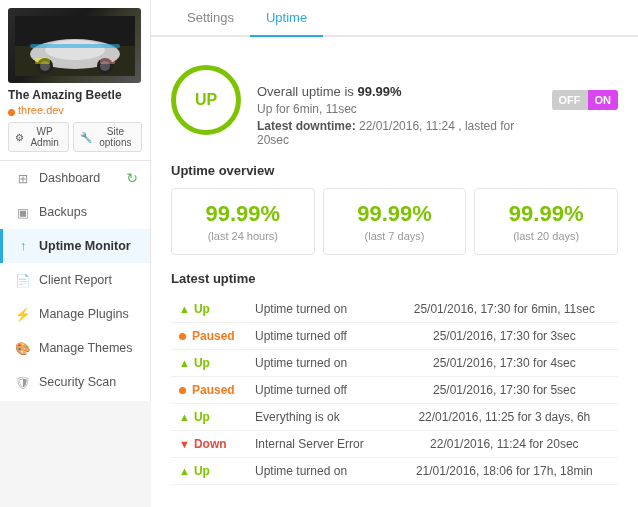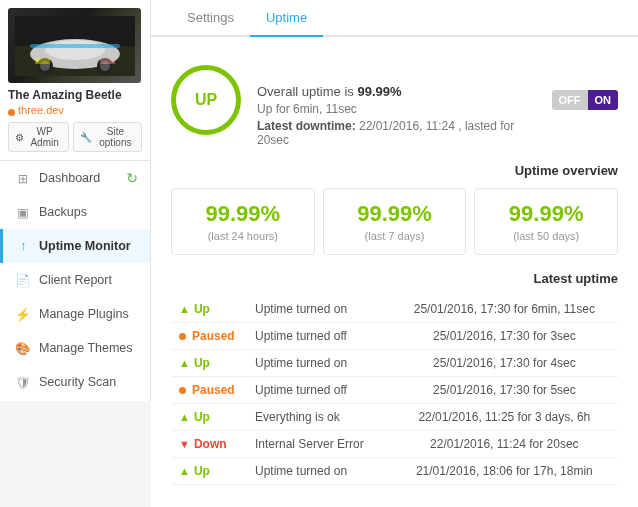--- a/index.html
+++ b/index.html
@@ -38,24 +38,24 @@
     .up-text { color: #7dc400; font-size: 16px; font-weight: 700; }
     .status-info { flex: 1; margin-top: 31px; }
     .status-title { font-size: 13px; color: #555; margin-bottom: 3px; }
     .status-title strong { color: #333; }
     .status-subtitle { font-size: 12px; color: #777; margin-bottom: 3px; }
     .status-downtime { font-size: 12px; color: #777; }
     .status-downtime strong { color: #555; }
     .toggle-wrap { display: flex; align-items: center; gap: 4px; margin-left: auto; }
     .toggle { display: flex; border-radius: 3px; overflow: hidden; font-size: 11px; font-weight: 600; text-align: right; }
     .toggle-off { background: #ccc; color: #fff; padding: 4px 7px; }
-    .toggle-on { background: #4c1d95; color: #fff; padding: 4px 7px; }
-
-    
-    .section-title { font-size: 13px; font-weight: 600; color: #333; margin-bottom: 10px; text-align: right; }
+    .toggle-on { background: #d946ef; color: #fff; padding: 4px 7px; }
+
+    
+    .section-title { font-size: 13px; font-weight: 600; color: #333; margin-bottom: 10px; }
     .overview-grid { display: grid; grid-template-columns: 1fr 1fr 1fr; gap: 8px; margin-bottom: 16px; }
     .overview-card { border: 1px solid #e5e5e5; border-radius: 4px; padding: 12px; text-align: center; }
     .overview-percent { font-size: 22px; font-weight: 600; color: #7dc400; }
     .overview-label { font-size: 11px; color: #999; margin-top: 3px; }
 
     
     .events-table { width: 100%; border-collapse: collapse; }
     .events-table tr { border-bottom: 1px solid #f0f0f0; }
     .events-table td { padding: 6px 8px; font-size: 12px; color: #555; vertical-align: middle; }
     .event-status { font-weight: 600; font-size: 12px; display: flex; align-items: center; gap: 4px; min-width: 60px; }
@@ -179,21 +179,21 @@
       <div class="overview-card">
         <div class="overview-percent">99.99%</div>
         <div class="overview-label">(last 24 hours)</div>
       </div>
       <div class="overview-card">
         <div class="overview-percent">99.99%</div>
         <div class="overview-label">(last 7 days)</div>
       </div>
       <div class="overview-card">
         <div class="overview-percent">99.99%</div>
-        <div class="overview-label">(last 50 days)</div>
+        <div class="overview-label">(last 20 days)</div>
       </div>
     </div>
 
     <div class="section-title">Latest uptime</div>
     <table class="events-table">
       <tbody id="events-tbody">
           <tr>
     <td style="width:75px;">
       <span class="event-status up">
         <span style="color:#7dc400;font-size:11px;">▲</span>Up

